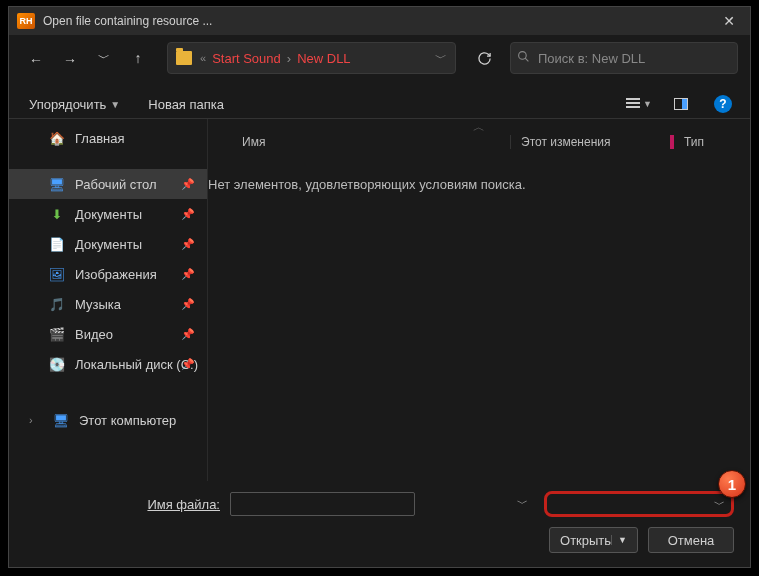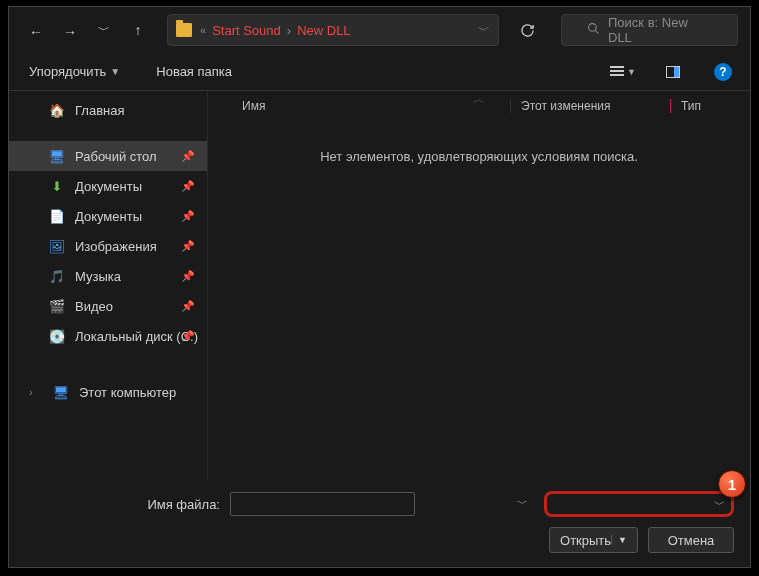--- a/index.html
+++ b/index.html
@@ -13,64 +13,69 @@
 .nav-btn { width: 30px; height: 30px; display: flex; align-items: center; justify-content: center; color: #d0d0d0; border-radius: 4px; cursor: pointer; font-size:14px;}
 .addr-bar { flex: 1; height: 32px; background: #2b2b2b; border: 1px solid #3a3a3a; border-radius: 4px; display: flex; align-items: center; padding: 0 8px; margin: 0 8px 0 10px; color: #d0d0d0; font-size: 13px; gap:6px;}
 .addr-bar .folder-ico{width:16px;height:14px;background:#e9b33a;border-radius:1px;margin-right:2px;position:relative;}
 .addr-bar .folder-ico::before{content:"";position:absolute;top:-3px;left:0;width:7px;height:3px;background:#e9b33a;border-radius:1px 1px 0 0;}
 .addr-bar .chevrons{color:#888;font-size:11px;}
 .addr-bar .seg{color:#ef4444;}
 .addr-bar .sep{color:#888;}
 .addr-spacer{flex:1;}
 .addr-dd{color:#888;font-size:12px;}
 .refresh-btn{width:32px;height:32px;display:flex;align-items:center;justify-content:center;color:#d0d0d0;border-radius:4px;cursor:pointer;}
-.search-box { width: 177px; height: 32px; background: #2b2b2b; border: 1px solid #3a3a3a; border-radius: 4px; display: flex; align-items: center; padding: 0 25px; color: #888; font-size: 13px; gap:8px; margin-left:14px;}
+.search-box { width: 228px; height: 32px; background: #2b2b2b; border: 1px solid #3a3a3a; border-radius: 4px; display: flex; align-items: center; padding: 0 6px; color: #888; font-size: 13px; gap:8px; margin-left:6px;}
 .search-box .sicon{font-size:13px;}
-.toolbar-row { height: 38px; display: flex; align-items: center; padding: 0 12px; border-bottom: 1px solid #333; color: #d0d0d0; font-size: 13px; gap: 20px; }
+.toolbar-row { height: 38px; display: flex; align-items: flex-end; padding: 0 12px; border-bottom: 1px solid #333; color: #d0d0d0; font-size: 13px; gap: 12px; }
 .tb-btn { height: 28px; display: flex; align-items: center; padding: 0 8px; border-radius: 3px; cursor: pointer; gap:4px;}
 .tb-spacer { flex: 1; }
 .tb-icon-btn { width: 30px; height: 28px; display: flex; align-items: center; justify-content: center; border-radius: 3px; cursor: pointer;color:#d0d0d0;}
 .help-ico{width:18px;height:18px;border-radius:50%;background:#0078d4;color:#fff;display:flex;align-items:center;justify-content:center;font-size:12px;font-weight:bold;}
 .body-area { flex: 1; display: flex; min-height: 0; }
 .sidebar { width: 206px; background: #1a1a1a; border-right: 1px solid #2b2b2b; overflow: hidden; padding: 4px 0;}
 .side-item { height: 30px; display: flex; align-items: center; padding: 0 8px 0 40px; color: #d0d0d0; font-size: 13px; cursor: pointer; position: relative; gap:10px;}
 .side-item.selected { background: #3a3a3a; }
 .side-item .pin { position: absolute; right: 12px; color: #777; font-size: 11px; }
 .side-item .ico { width:16px; height:16px; display:flex;align-items:center;justify-content:center;font-size:13px;}
 .side-group{height:16px;}
 .side-item.expandable{padding-left:20px;}
 .side-item.expandable .exp{width:14px;color:#888;font-size:11px;}
 .content { flex: 1; display: flex; flex-direction: column; background: #1a1a1a; position:relative;}
-.col-headers { height: 30px; display: flex; align-items: center; padding: 0 0 0 24px; color: #bbb; font-size: 12px;}
+.col-headers { height: 30px; display: flex; align-items: flex-end; padding: 0 0 0 24px; color: #bbb; font-size: 12px;}
 .col-h { padding: 0 10px; position:relative;}
 .col-h.name{width:278px;}
 .col-h.date{width:160px;border-left:1px solid #333;}
-.col-h.type{width:80px;border-left:1px solid #be185d;}
+.col-h.type{width:80px;border-left:4px solid #be185d;}
 .scroll-up{position:absolute;top:0;left:50%;transform:translateX(-50%);color:#666;font-size:12px;}
-.empty-msg { text-align: center; color: #bbb; font-size: 13px; padding: 28px 0; }
+.empty-msg { color: #bbb; font-size: 13px; padding: 28px 0; }
 .footer { padding: 10px 16px 14px 16px; display: flex; flex-direction: column; gap: 10px; }
 .fname-row { display: flex; align-items: center; gap: 10px; }
-.fname-label { width: 195px; text-align: right; color: #d0d0d0; font-size: 13px; }
+.fname-label { width: 195px; text-align: right; color: #d0d0d0; font-size: 13px; text-decoration: underline; }
 .fname-input { flex: 1; height: 24px; background: #1a1a1a; border: 1px solid #555; border-radius: 2px; padding: 0 22px 0 6px; color: #d0d0d0; font-size: 12px;position:relative;}
 .fname-wrap{flex:1;position:relative;}
 .fname-wrap .dd{position:absolute;right:6px;top:4px;color:#aaa;font-size:11px;}
 .filter-dd { width: 190px; height: 26px; background: #1a1a1a; border: 3px solid #c3211a; border-radius: 8px; padding: 0 20px 0 8px; color: #d0d0d0; font-size: 12px; display: flex; align-items: center; position: relative; cursor:pointer;}
 .filter-dd .dd{position:absolute;right:6px;top:3px;color:#aaa;font-size:11px;}
 .btn-row { display: flex; justify-content: flex-end; gap: 10px; }
 .action-btn { min-width: 86px; height: 26px; background: #2b2b2b; border: 1px solid #555; border-radius: 3px; color: #d0d0d0; font-size: 13px; display: flex; align-items: center; justify-content: center; cursor: pointer; padding:0 10px;}
 .callout{position:absolute;right:13px;bottom:78px;width:28px;height:28px;border-radius:50%;background:radial-gradient(circle at 35% 30%,#ff7a4d,#d6341a);border:1px solid #5a0f00;display:flex;align-items:center;justify-content:center;color:#fff;font-weight:bold;font-size:15px;z-index:10;box-shadow:0 2px 4px rgba(0,0,0,0.6);}
 .view-ico{display:inline-block;width:14px;height:12px;}
 .view-ico span{display:block;height:2px;background:#ccc;margin-bottom:2px;}
 .preview-ico{width:14px;height:12px;border:1px solid #ccc;position:relative;}
 .preview-ico::after{content:"";position:absolute;right:0;top:0;bottom:0;width:5px;background:#4aa0ff;}
 </style>
 </head>
 <body>
 
 <div class="window">
+  <div class="titlebar">
+    <div class="app-icon">RH</div>
+    <div class="titlebar-title">Open file containing resource ...</div>
+    <div class="close-btn">✕</div>
+  </div>
 
   <div class="nav-row">
     <div class="nav-btn">←</div>
     <div class="nav-btn">→</div>
     <div class="nav-btn" style="font-size:12px;">﹀</div>
     <div class="nav-btn">↑</div>
     <div class="addr-bar">
       <span class="folder-ico"></span>
       <span class="chevrons">«</span>
       <span class="seg">Start Sound</span>

